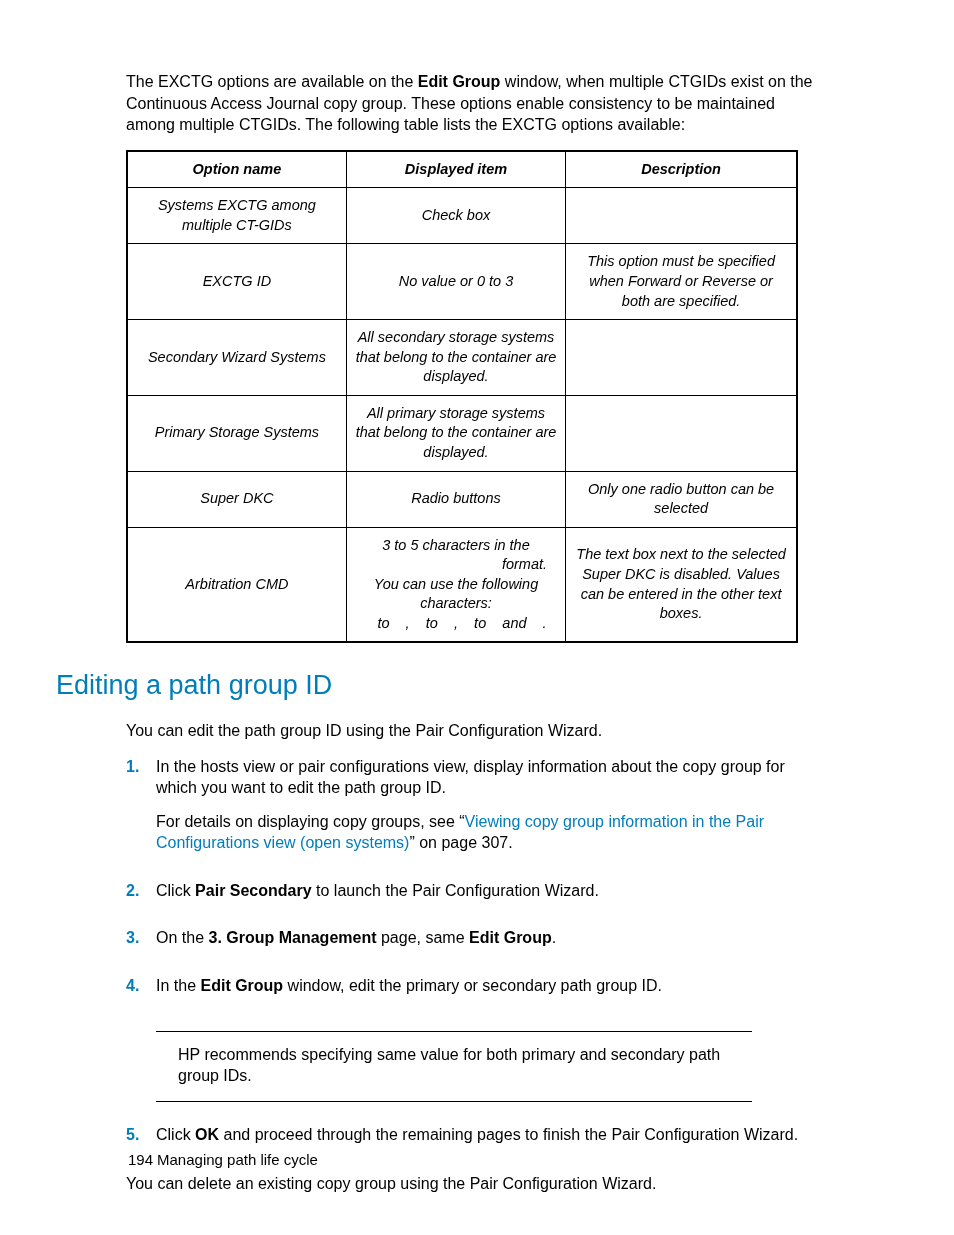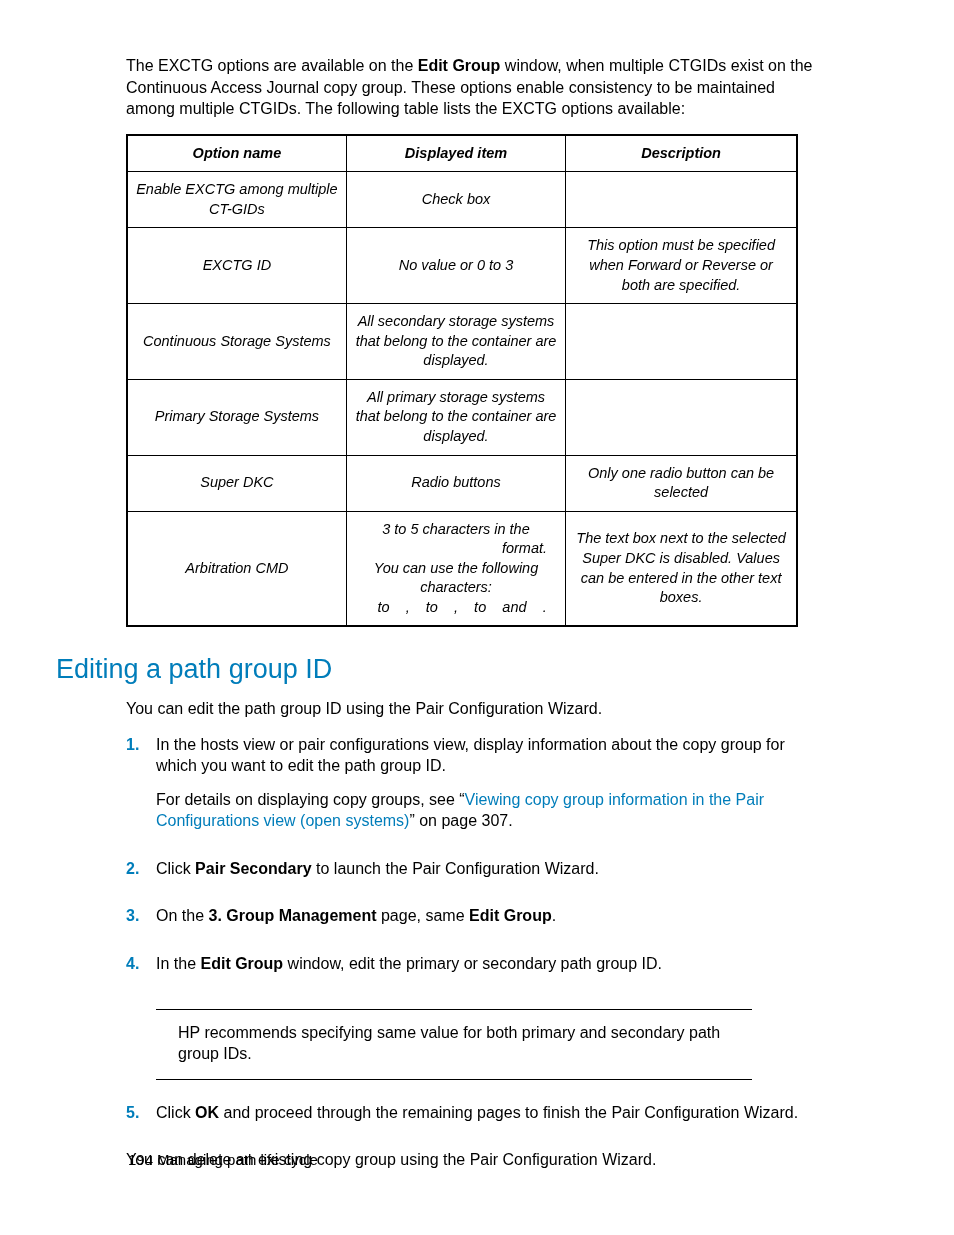--- a/index.html
+++ b/index.html
@@ -17,21 +17,21 @@
     box-sizing: border-box;
   }
   .page {
     position: absolute;
     left: 126px;
     top: 55px;
     width: 700px;
   }
   .indent-1 { margin-left: 0; }
   .para {
-    margin: 0 0 14px 0;
+    margin: 16px 0 14px 0;
   }
   .table-wrap {
     margin: 12px 0 24px 0;
   }
   table.exctg {
     border-collapse: collapse;
     width: 672px;
     border: 2px solid #000;
   }
   table.exctg th,
@@ -148,31 +148,31 @@
       </colgroup>
       <thead>
         <tr>
           <th>Option name</th>
           <th>Displayed item</th>
           <th>Description</th>
         </tr>
       </thead>
       <tbody>
         <tr>
-          <td>Enable EXCTG among multiple CT-GIDs</td>
+          <td>Systems EXCTG among multiple CT-GIDs</td>
           <td>Check box</td>
           <td></td>
         </tr>
         <tr>
           <td>EXCTG ID</td>
           <td>No value or 0 to 3</td>
           <td>This option must be specified when Forward or Reverse or both are specified.</td>
         </tr>
         <tr>
-          <td>Continuous Storage Systems</td>
+          <td>Secondary Wizard Systems</td>
           <td>All secondary storage systems that belong to the container are displayed.</td>
           <td></td>
         </tr>
         <tr>
           <td>Primary Storage Systems</td>
           <td>All primary storage systems that belong to the container are displayed.</td>
           <td></td>
         </tr>
         <tr>
           <td>Super DKC</td>

